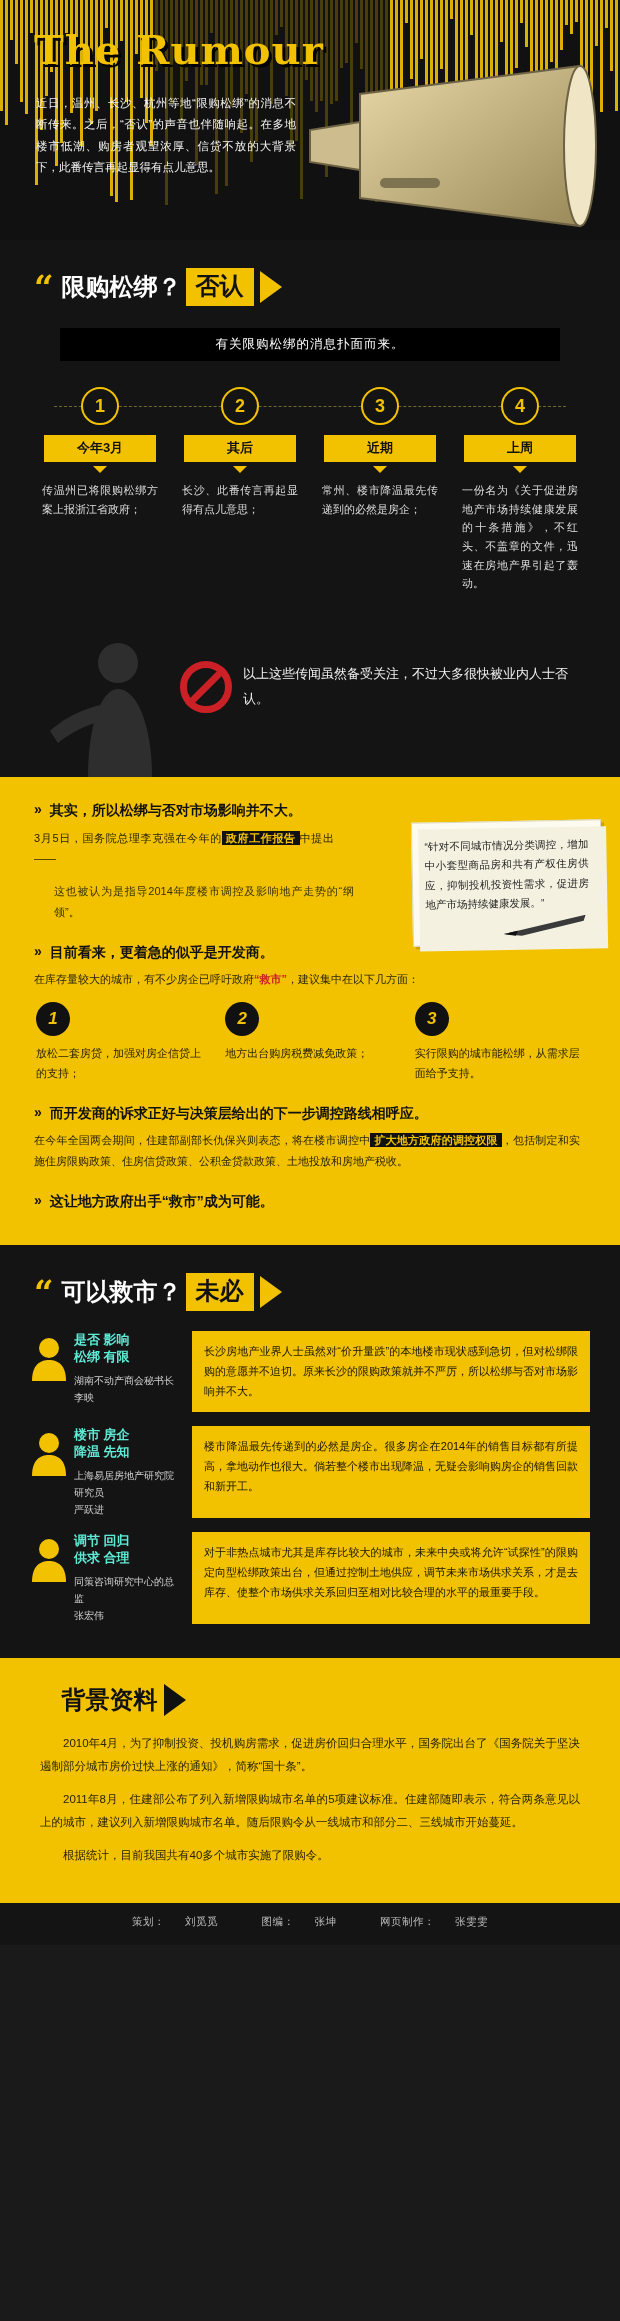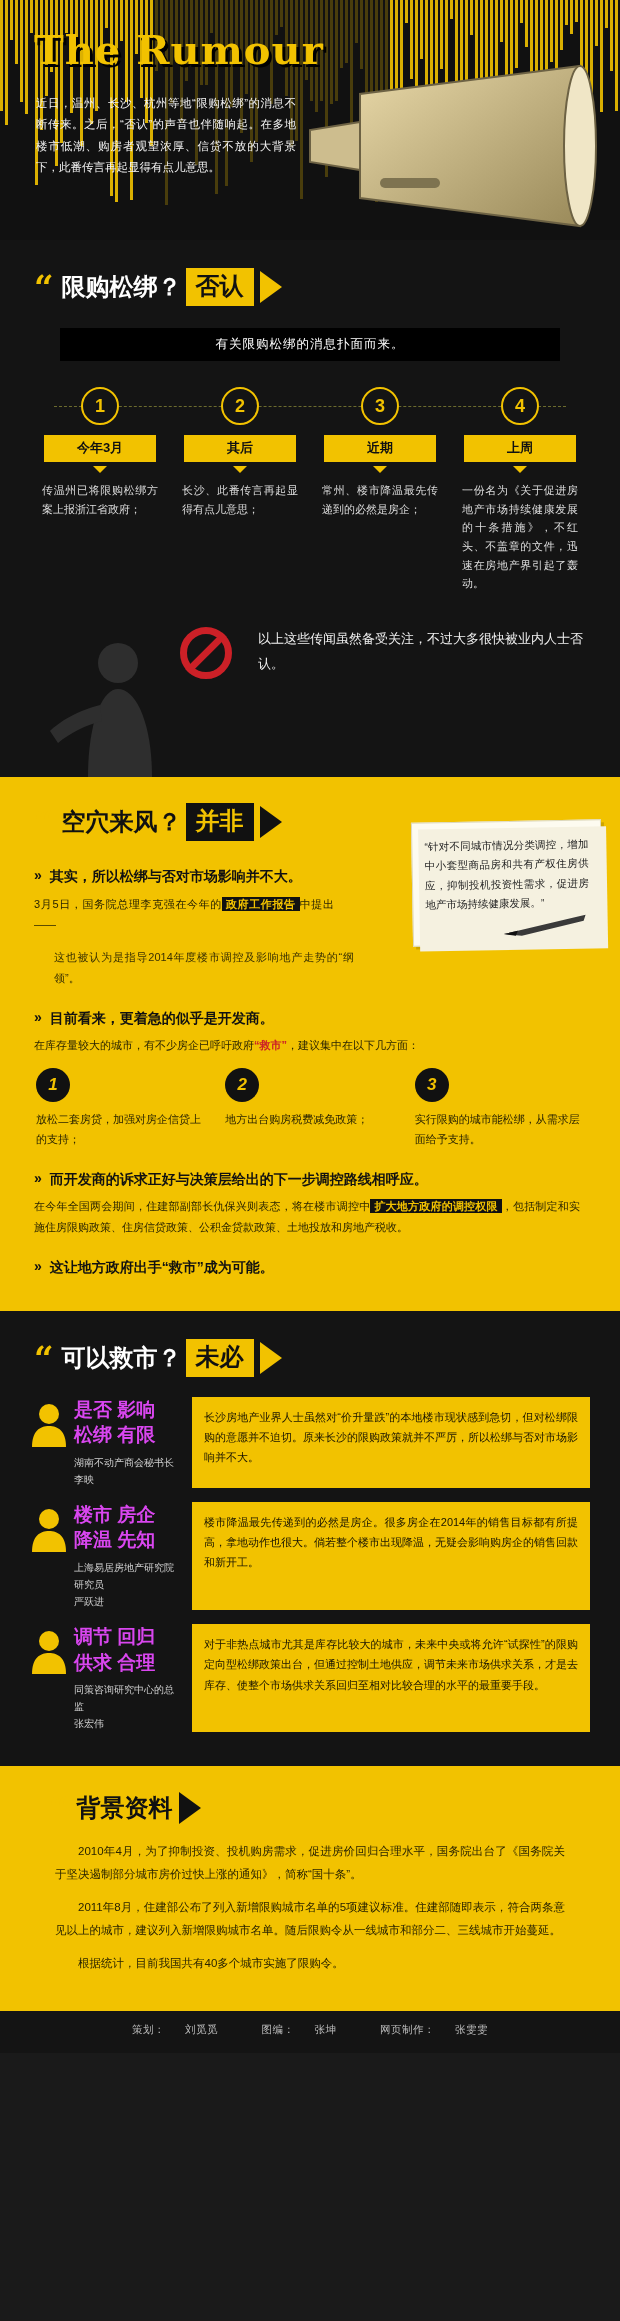--- a/index.html
+++ b/index.html
@@ -108,21 +108,21 @@
   .tl-tip {
     width: 0; height: 0; margin: 0 auto 8px;
     border-left: 7px solid transparent;
     border-right: 7px solid transparent;
     border-top: 7px solid #f2c200;
   }
   .tl-text { font-size: 11px; line-height: 1.7; color: #ddd; text-align: justify; padding: 0 4px; }
 
   
   .denial {
-    display: flex; align-items: flex-start; gap: 26px;
+    display: flex; align-items: center; gap: 11px;
     margin: 34px 30px 0; padding-left: 150px; position: relative;
     min-height: 120px;
   }
   .silhouette {
     position: absolute; left: 10px; bottom: -30px; width: 150px; height: 150px;
   }
   .no-sign {
     width: 52px; height: 52px; border-radius: 50%;
     border: 7px solid #cc2027; position: relative; flex: 0 0 52px;
   }
@@ -175,30 +175,30 @@
 
   
   .sec-dark2 { background: #141414; padding: 6px 0 34px; }
   .expert {
     display: flex; gap: 12px; margin: 14px 30px 0; align-items: stretch;
   }
   .ex-left { width: 150px; flex: 0 0 150px; position: relative; padding-left: 44px; }
   .ex-avatar {
     position: absolute; left: 0; top: 4px; width: 38px; height: 46px;
   }
-  .ex-kw { font-size: 19px; font-weight: bold; color: #d946ef; line-height: 1.35; }
+  .ex-kw { font-size: 13px; font-weight: bold; color: #5eead4; line-height: 1.35; }
   .ex-name, .ex-org { font-size: 10px; color: #cfcfcf; line-height: 1.7; }
   .ex-org { margin-top: 6px; }
   .ex-body {
     flex: 1; background: #f2c200; color: #1a1500;
     font-size: 11px; line-height: 1.85; padding: 10px 12px; text-align: justify;
   }
 
   
-  .sec-bg { background: #f2c200; color: #111; padding: 4px 15px 26px; }
+  .sec-bg { background: #f2c200; color: #111; padding: 4px 0 26px; }
   .bg-p { font-size: 11.5px; line-height: 2; color: #2a2400; margin: 10px 40px; text-indent: 2em; text-align: justify; }
 
   
   .footer {
     background: #141414; color: #bdbdbd; font-size: 10.5px;
     text-align: center; padding: 12px 0 16px; letter-spacing: .5px;
   }
   .footer span { margin: 0 10px; }
 </style>
 </head>
@@ -396,26 +396,20 @@
         <circle cx="78" cy="36" r="20" fill="#2e2e2e"></circle>
         <path d="M48 150 C48 96 62 62 78 62 C96 62 112 96 112 150 Z" fill="#2e2e2e"></path>
         <path d="M60 78 C36 84 18 96 10 104 L18 116 C30 106 46 98 62 94 Z" fill="#2e2e2e"></path>
       </svg>
       <div class="no-sign"></div>
       <div class="denial-text">以上这些传闻虽然备受关注，不过大多很快被业内人士否认。</div>
     </div>
   </div>
 
   <div class="sec-yellow">
-    <div class="sec-head on-yellow">
-      <span class="quote-mark">“</span>
-      <span class="t1">空穴来风？</span>
-      <span class="t2">并非</span>
-      <span class="arrow-tail"></span>
-    </div>
 
     <div class="note-card">
       <span>“针对不同城市情况分类调控，增加中小套型商品房和共有产权住房供应，抑制投机投资性需求，促进房地产市场持续健康发展。”</span>
       <svg class="pen" viewBox="0 0 90 24">
         <path d="M4 20 L18 17 L72 5 L86 2 L84 8 L22 22 Z" fill="#3a3a3a"></path>
         <path d="M4 20 L18 17 L16 22 Z" fill="#111"></path>
       </svg>
     </div>
 
     <div class="bullet-row">

